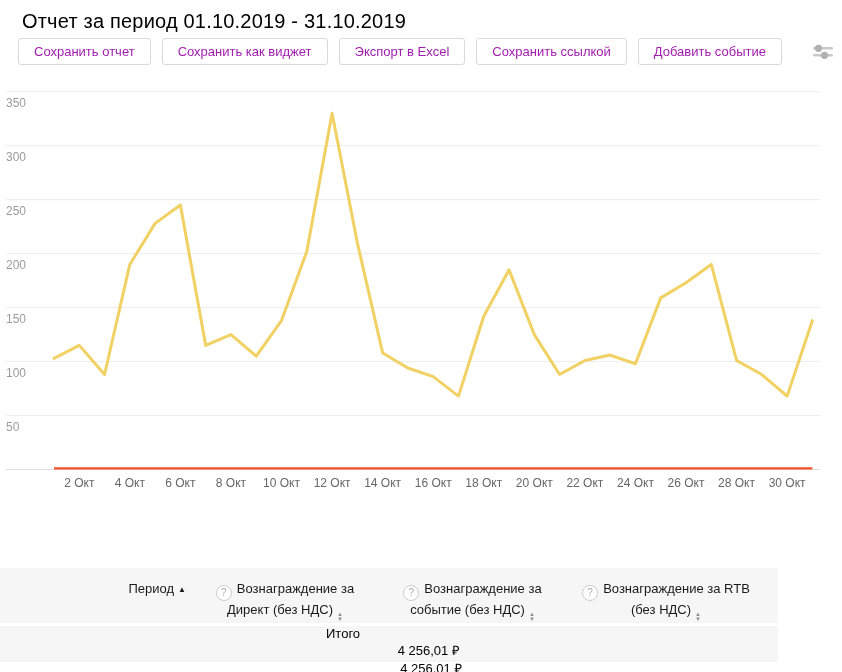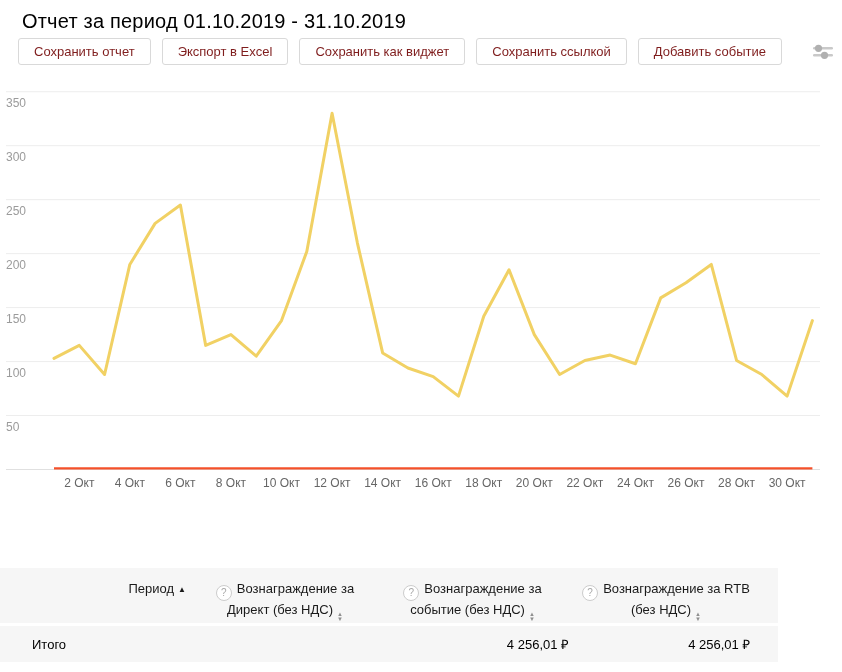--- a/index.html
+++ b/index.html
@@ -5,33 +5,33 @@
   html,body{margin:0;padding:0;background:#fff;}
   .page{position:relative;width:842px;height:672px;background:#fff;
         font-family:"Liberation Sans",sans-serif;color:#000;overflow:hidden;}
 
   
   .title{position:absolute;left:18px;top:6px;font-size:20px;font-weight:400;margin:4px;letter-spacing:.2px;}
 
   
   .toolbar{position:absolute;left:18px;top:38px;display:flex;gap:11px;}
   .tb-btn{background:#fff;border:1px solid #d9d9d9;border-radius:3px;font-family:inherit;
-          font-size:13px;color:#7f1d1d;padding:6px 15px;height:27px;line-height:13px;cursor:pointer;white-space:nowrap;}
+          font-size:13px;color:#a21caf;padding:6px 15px;height:27px;line-height:13px;cursor:pointer;white-space:nowrap;}
   .sliders{position:absolute;left:812px;top:44px;width:22px;height:16px;cursor:pointer;}
 
   
   .chart{position:absolute;left:0;top:80px;width:842px;height:425px;}
 
   
   .controls{position:absolute;left:0;top:505px;width:842px;height:52px;font-size:13px;}
 
   
   .table{position:absolute;left:0;top:568px;width:778px;}
   .thead{display:flex;background:#f6f6f6;height:55px;margin-bottom:3px;font-size:13px;color:#1a1a1a;}
-  .trow{display:flex;background:#f6f6f6;height:36px;font-size:13px;align-items:center;}
+  .trow{display:flex;background:#f6f6f6;height:36px;font-size:13px;align-items:center;flex-direction:column;}
   .c1{width:190px;} .c2{width:75px;} .c3{width:190px;} .c4{width:185px;} .c5{width:202px;}
   .th{box-sizing:border-box;padding-top:12px;line-height:17px;}
   .th.c1{text-align:right;padding-right:4px;}
   .th.c2{text-align:center;padding:12px 10px 0 10px;}
   .th.c3,.th.c4,.th.c5{text-align:center;padding:12px 12px 0 12px;}
   .th .hlabel{cursor:pointer;}
   .sort-asc{display:inline-block;margin-left:4px;font-size:8px;color:#1a1a1a;vertical-align:1px;cursor:pointer;}
   .sort-both{display:inline-flex;flex-direction:column;margin-left:4px;font-size:6px;line-height:5px;color:#8f8f8f;
              vertical-align:-2px;cursor:pointer;}
   .help{display:inline-block;width:14px;height:14px;border:1px solid #ccc;border-radius:50%;color:#a8a8a8;
@@ -43,22 +43,22 @@
 </style>
 </head>
 <body>
 
 <div class="page">
 
   <h1 class="title">Отчет за период 01.10.2019 - 31.10.2019</h1>
 
   <div class="toolbar">
     <button class="tb-btn">Сохранить отчет</button>
+    <button class="tb-btn">Сохранить как виджет</button>
     <button class="tb-btn">Экспорт в Excel</button>
-    <button class="tb-btn">Сохранить как виджет</button>
     <button class="tb-btn">Сохранить ссылкой</button>
     <button class="tb-btn">Добавить событие</button>
   </div>
 
   <div class="sliders">
     <svg width="22" height="16" viewBox="0 0 22 16">
       <rect x="1" y="3" width="20" height="2.6" rx="1.3" fill="#c9c9c9"></rect>
       <circle cx="6.5" cy="4.3" r="3.6" fill="#b0b0b0"></circle>
       <rect x="1" y="10" width="20" height="2.6" rx="1.3" fill="#c9c9c9"></rect>
       <circle cx="12.5" cy="11.3" r="3.6" fill="#b0b0b0"></circle>

